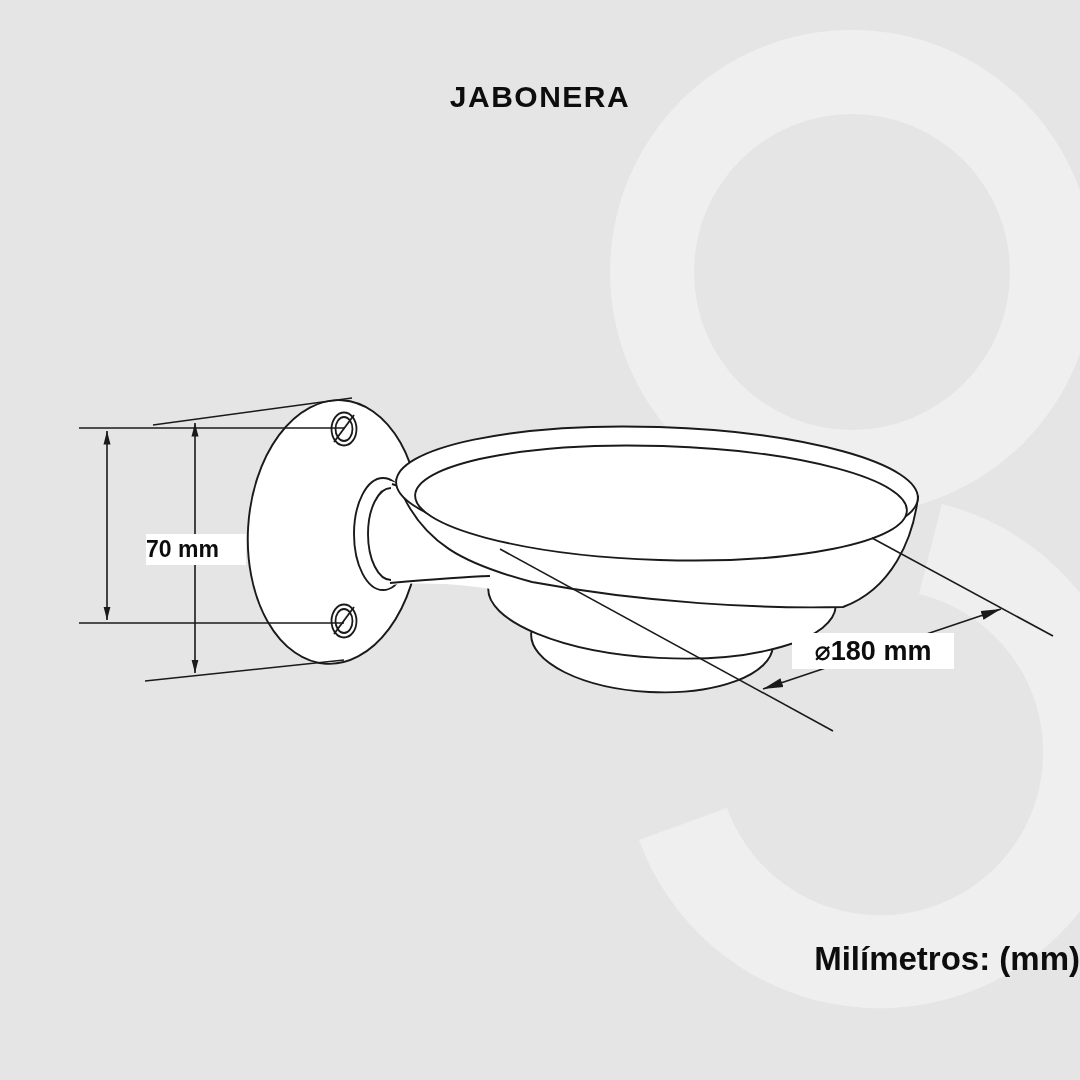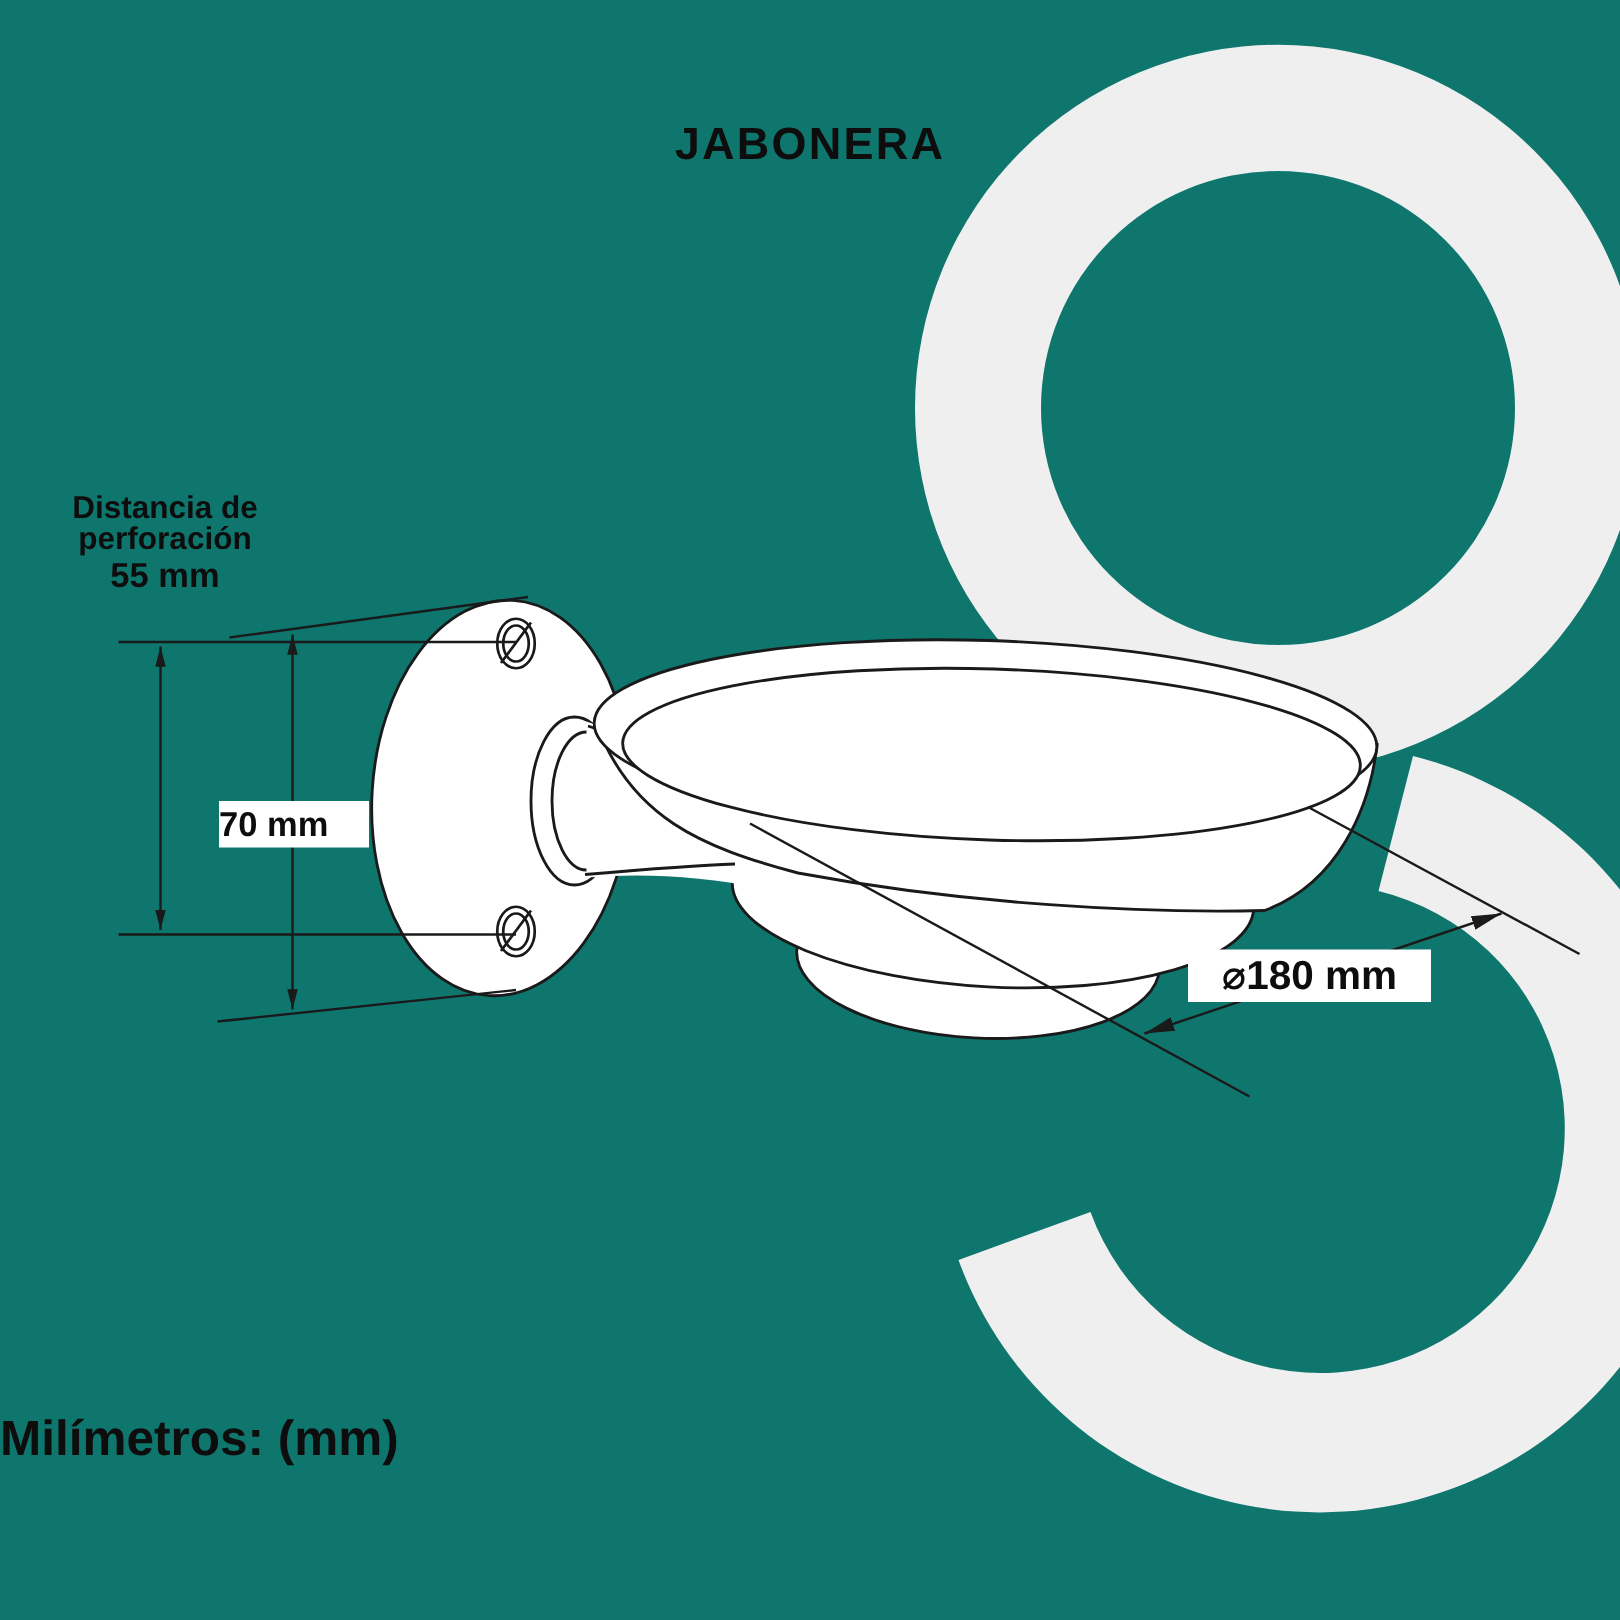--- a/index.html
+++ b/index.html
@@ -1,41 +1,41 @@
 <!DOCTYPE html>
 <html><head>
 <meta charset="utf-8">
 <style>
   html,body{
     margin:0;padding:0;width:1080px;height:1080px;
     background:#ffffff;overflow:hidden;
     font-family:"Liberation Sans","DejaVu Sans",sans-serif;
   }
-  .stage{position:relative;width:1080px;height:1080px;background:#0f766e;}
+  .stage{position:relative;width:1080px;height:1080px;background:#e5e5e5;}
   svg.drawing{position:absolute;left:0;top:0;}
   .lbl{position:absolute;color:#0d0d0d;font-weight:700;}
   .title{
     left:0;right:0;top:80px;text-align:center;
     font-size:30px;font-weight:800;letter-spacing:1.5px;color:#0d0d0d;
   }
   .perf-block{
     left:10px;top:328px;width:200px;text-align:center;
     font-size:21px;line-height:21px;color:#0d0d0d;
   }
   .perf-block .val{font-size:23px;margin-top:3px;}
   .dim-70{
     left:146px;top:534px;width:100px;text-align:left;
     font-size:23px;background:#ffffff;padding:2px 0;
   }
   .dim-158{
     left:792px;top:633px;width:162px;text-align:center;
     font-size:27px;background:#ffffff;padding:2px 0;
   }
   .footer{
-    left:0;right:0;top:940px;text-align:left;
+    left:0;right:0;top:940px;text-align:right;
     font-size:33px;font-weight:800;color:#0d0d0d;
   }
 </style>
 </head>
 <body>
 
 <div class="stage">
 
   <svg class="drawing" width="1080" height="1080" viewBox="0 0 1080 1080">
     <defs>
@@ -108,25 +108,20 @@
 
       <line x1="500" y1="549" x2="833" y2="731"></line>
       <line x1="872" y1="538" x2="1053" y2="636"></line>
 
       <line x1="763" y1="689" x2="1001" y2="609" marker-start="url(#arrBig)" marker-end="url(#arrBig)"></line>
     </g>
   </svg>
 
   <div class="lbl title">JABONERA</div>
 
-  <div class="lbl perf-block">
-    <div>Distancia de</div>
-    <div>perforación</div>
-    <div class="val">55 mm</div>
-  </div>
 
   <div class="lbl dim-70">70 mm</div>
 
   <div class="lbl dim-158">⌀180 mm</div>
 
   <div class="lbl footer">Milímetros: (mm)</div>
 
 </div>
 
 </body></html>

